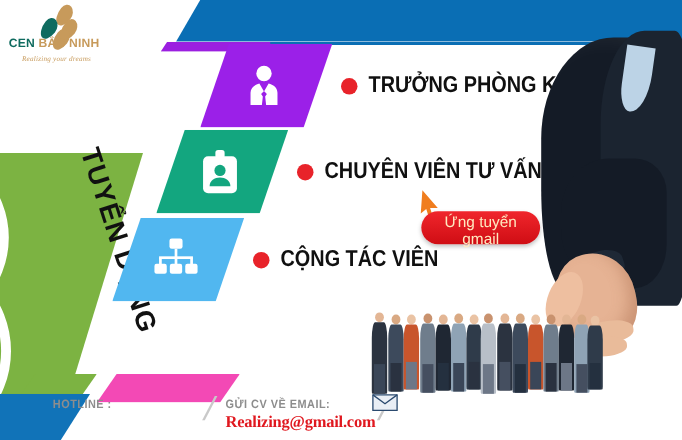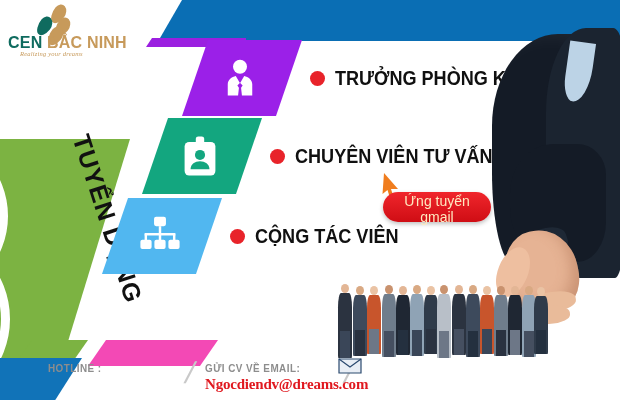--- a/index.html
+++ b/index.html
@@ -109,21 +109,21 @@
   .f-value{font-size:15px;font-weight:bold;color:#e0181f;margin-top:2px;
            font-family:"Liberation Serif",serif;letter-spacing:-.2px;}
   .hotline{left:48px;top:362px;}
   .email{left:205px;top:362px;}
 
   
   .logo{position:absolute;left:8px;top:4px;width:110px;height:56px;}
   .logo .dia{position:absolute;width:13px;height:20px;border-radius:50% 50% 50% 50%/40% 40% 60% 60%;
              transform:rotate(45deg) skew(6deg,6deg);}
   .logo-name{position:absolute;left:0;top:30px;width:110px;
-             font-family:"Liberation Sans",sans-serif;font-weight:bold;font-size:16px;
+             font-family:"Liberation Sans",sans-serif;font-weight:bold;font-size:11px;
              letter-spacing:.2px;white-space:nowrap;}
   .logo-name .cen{color:#0f6b5f;}
   .logo-name .bn{color:#c79a5b;}
   .logo-tag{position:absolute;left:12px;top:46px;font-family:"Liberation Serif",serif;
             font-size:6.5px;color:#c79a5b;letter-spacing:.2px;font-style:italic;}
   .envelope{position:absolute;left:338px;top:356px;width:24px;height:20px;}
 </style>
 </head>
 <body>
 
@@ -306,16 +306,16 @@
       <path d="M1 3l11 8 11-8" fill="none" stroke="#2b4a6f" stroke-width="1.2"></path>
     </svg>
   </div>
 
   <div class="f-block hotline">
     <div class="f-title">HOTLINE :</div>
   </div>
 
   <div class="f-block email">
     <div class="f-title">GỬI CV VỀ EMAIL:</div>
-    <div class="f-value">Ngocdiendv@dreams.com</div>
+    <div class="f-value">Realizing@gmail.com</div>
   </div>
 
 </div>
 
 </body></html>

